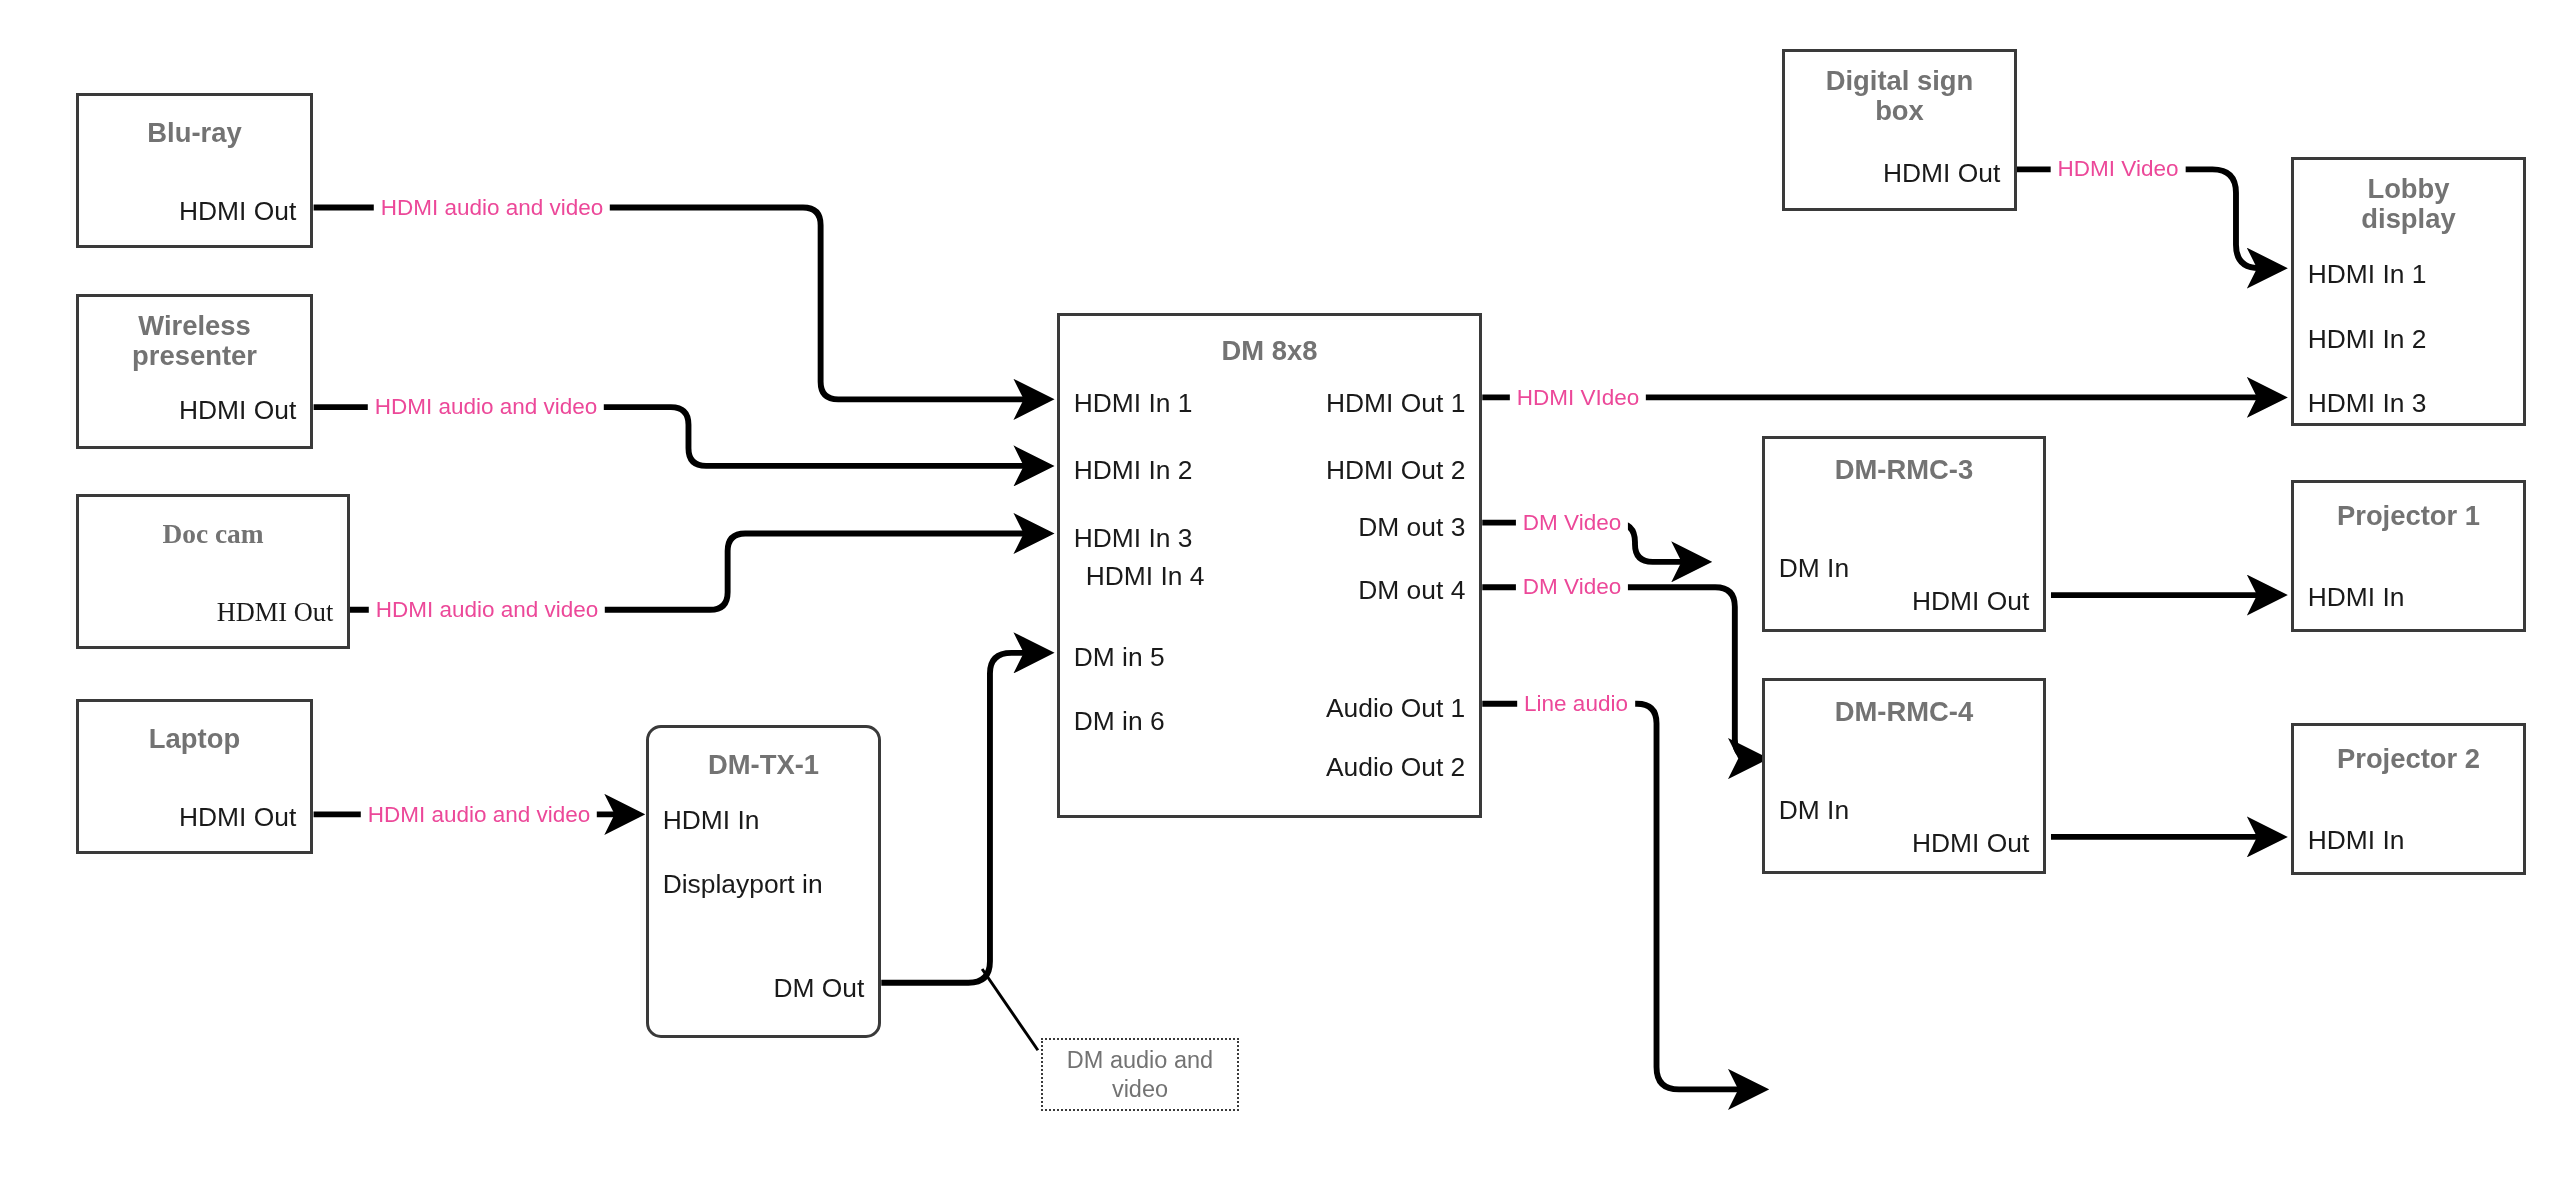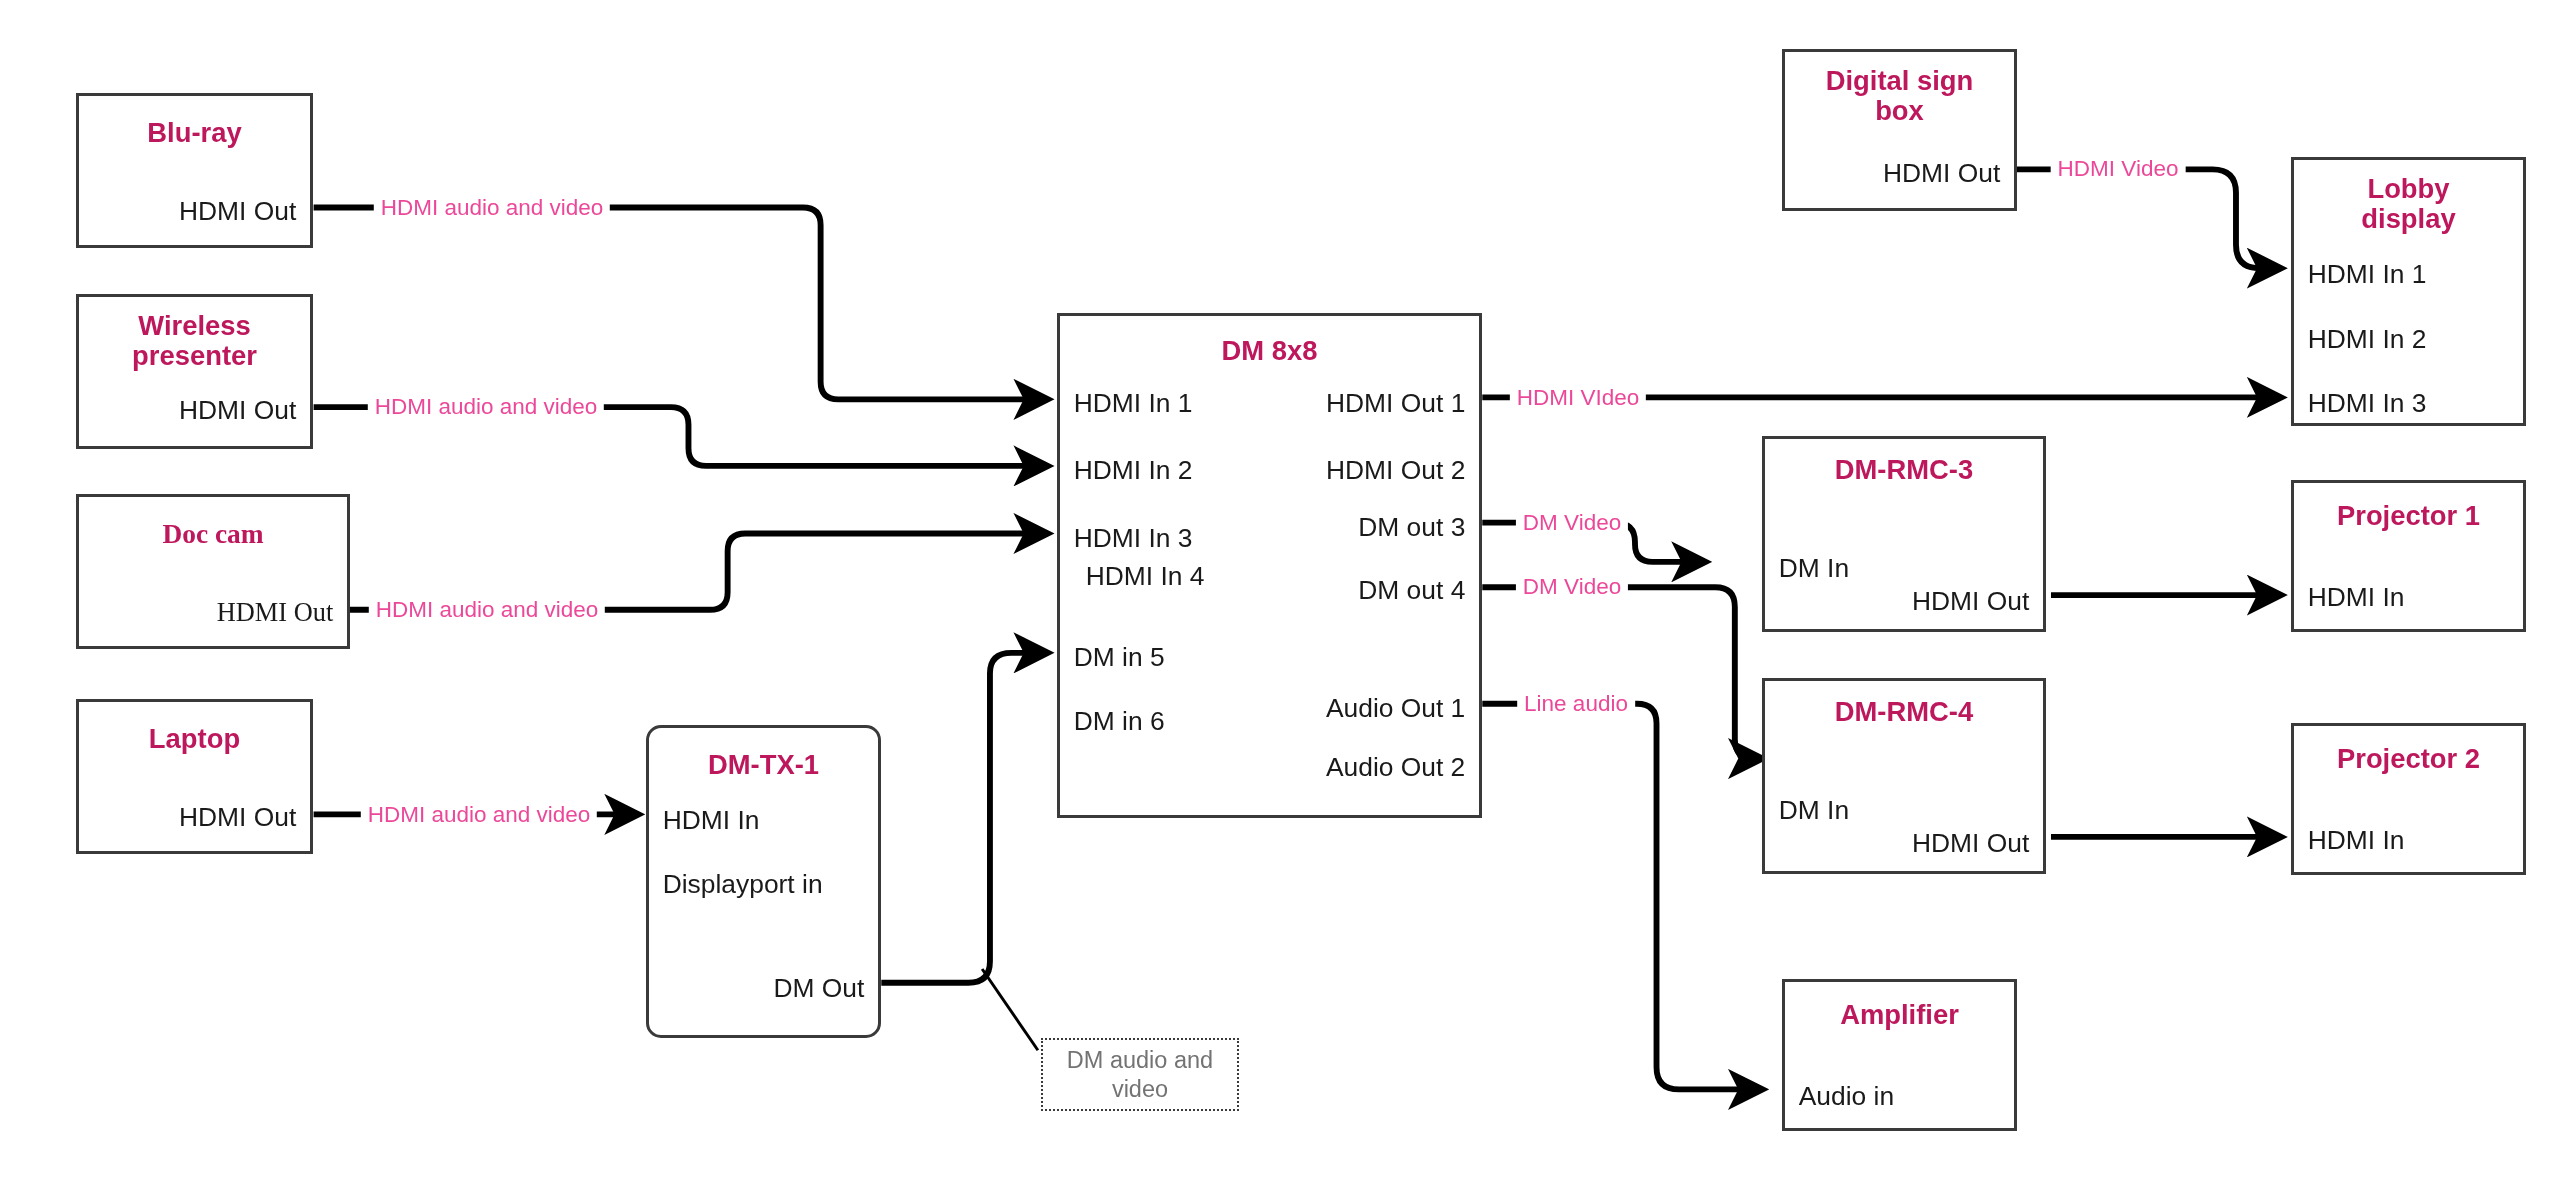--- a/index.html
+++ b/index.html
@@ -26,21 +26,21 @@
   .node {
     position: absolute;
     box-sizing: border-box;
     border: 3.9px solid #3a3a3a;
     background: #ffffff;
     z-index: 2;
   }
   .node-title {
     font-weight: bold;
     font-size: 27.4px;
-    color: #be185d;
+    color: #737373;
     text-align: center;
     line-height: 1.12;
     white-space: pre-line;
   }
   .port {
     position: absolute;
     font-size: 26.4px;
     color: #1a1a1a;
     white-space: nowrap;
   }
@@ -186,24 +186,20 @@
   <div class="node" style="left:2291px; top:480px; width:235px; height:152px;">
     <div class="node-title" style="margin-top:17.6px;">Projector 1</div>
     <div class="port left" style="top:99px;">HDMI In</div>
   </div>
 
   <div class="node" style="left:2291px; top:723px; width:235px; height:152px;">
     <div class="node-title" style="margin-top:17.6px;">Projector 2</div>
     <div class="port left" style="top:99px;">HDMI In</div>
   </div>
 
-  <div class="node" style="left:1782px; top:979px; width:235px; height:152px;">
-    <div class="node-title" style="margin-top:17.6px;">Amplifier</div>
-    <div class="port left" style="top:99px;">Audio in</div>
-  </div>
 
   <div class="edge-label" style="left:492px; top:208px;">HDMI audio and video</div>
 
   <div class="edge-label" style="left:486px; top:407px;">HDMI audio and video</div>
 
   <div class="edge-label" style="left:487px; top:610px;">HDMI audio and video</div>
 
   <div class="edge-label" style="left:479px; top:815px;">HDMI audio and video</div>
 
   <div class="edge-label" style="left:1578px; top:398px;">HDMI VIdeo</div>

